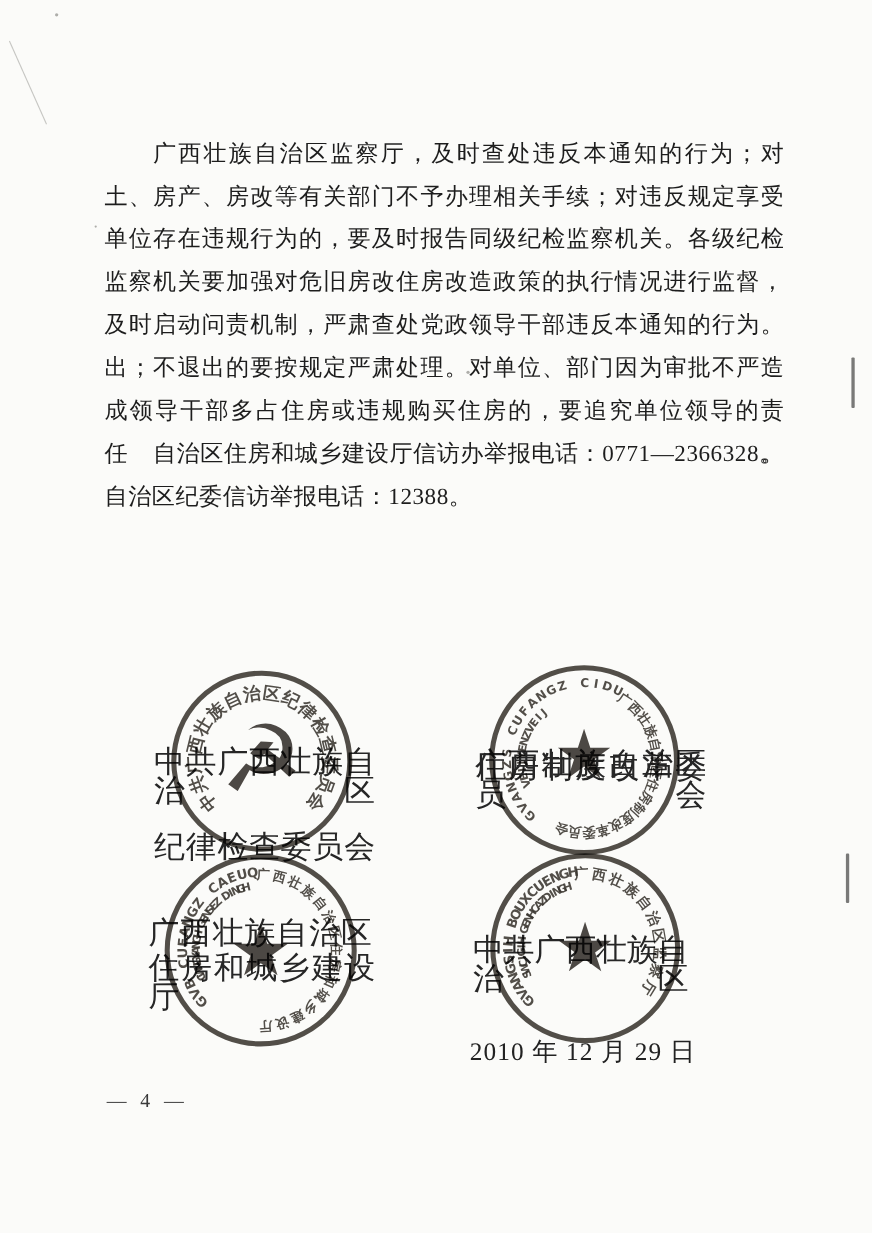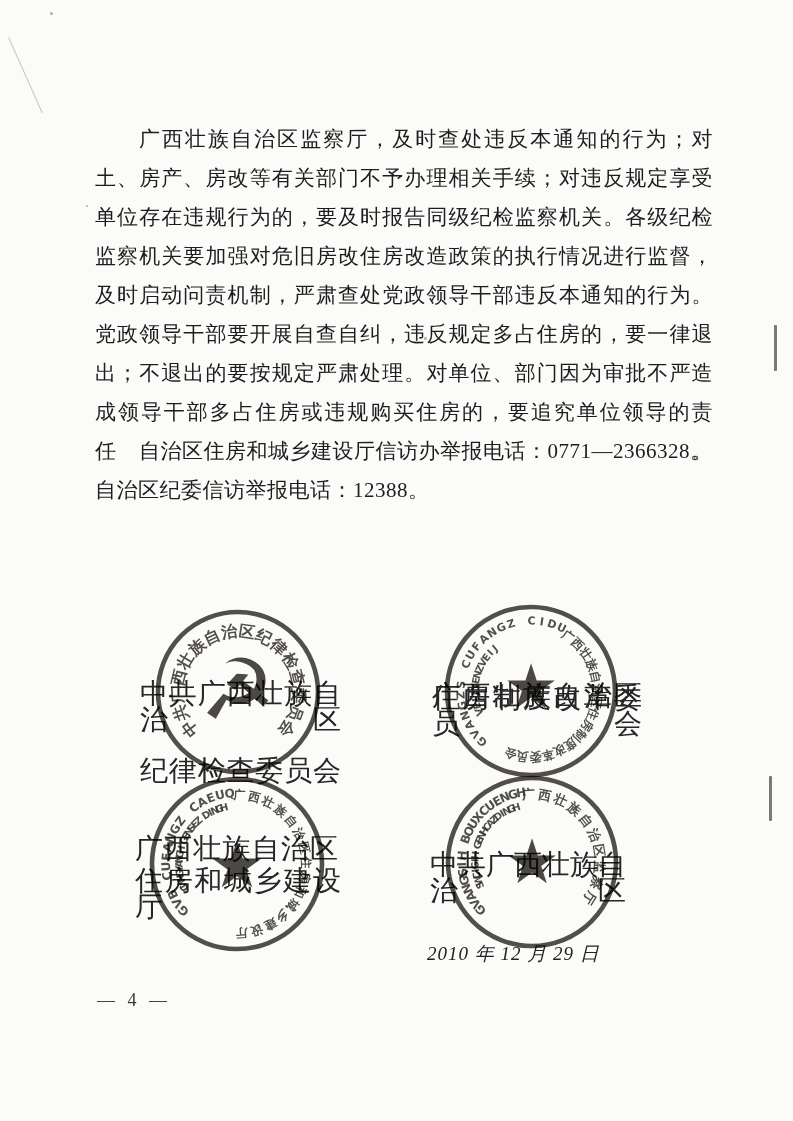--- a/index.html
+++ b/index.html
@@ -14,21 +14,21 @@
     font-size:21px; line-height:39px; letter-spacing:0.5px;
   }
   .line { height:39px; }
   .line.justify { text-align:justify; text-align-last:justify; text-justify:inter-character; }
   .line.indent { text-indent:44px; }
   .org-line {
     position:absolute; font-size:28px; line-height:26px; color:#262626;
     text-align:justify; text-align-last:justify; text-justify:inter-character;
   }
   .seal-svg { position:absolute; mix-blend-mode:multiply; opacity:0.92; }
-  .doc-date { position:absolute; left:427px; top:941px; font-size:19px; letter-spacing:1px; color:#222;font-style:italic; }
+  .doc-date { position:absolute; left:427px; top:941px; font-size:23px; letter-spacing:1px; color:#222; }
   .page-number { position:absolute; left:97px; top:990px; font-size:18px; letter-spacing:4px; color:#3a3a3a; }
   .diag-artifact {
     position:absolute; left:9px; top:37px; width:83px; height:1px;
     background:#b9b9b5; opacity:0.8; transform:rotate(66deg); transform-origin:left top;
   }
   .tick-artifact { position:absolute; width:3px; background:#4e4e4c; opacity:0.75; border-radius:1px; }
   .tick-1 { left:774px; top:325px; height:46px; }
   .tick-2 { left:769px; top:776px; height:45px; }
   .speck { position:absolute; background:#8d8d89; border-radius:50%; opacity:0.7; }
   .speck-1 { left:50px; top:12px; width:3px; height:3px; }
@@ -45,21 +45,20 @@
   <div class="speck speck-1"></div>
   <div class="speck speck-2"></div>
   <div class="speck speck-3"></div>
 
   <div class="body-text">
       <div class="line justify indent">广西壮族自治区监察厅，及时查处违反本通知的行为；对</div>
       <div class="line justify">土、房产、房改等有关部门不予办理相关手续；对违反规定享受</div>
       <div class="line justify">单位存在违规行为的，要及时报告同级纪检监察机关。各级纪检</div>
       <div class="line justify">监察机关要加强对危旧房改住房改造政策的执行情况进行监督，</div>
       <div class="line justify">及时启动问责机制，严肃查处党政领导干部违反本通知的行为。</div>
-      <div class="line justify">党政领导干部要开展自查自纠，违反规定多占住房的，要一律退</div>
       <div class="line justify">出；不退出的要按规定严肃处理。对单位、部门因为审批不严造</div>
       <div class="line justify">成领导干部多占住房或违规购买住房的，要追究单位领导的责任。</div>
       <div class="line indent">自治区住房和城乡建设厅信访办举报电话：0771—2366328。</div>
       <div class="line">自治区纪委信访举报电话：12388。</div>
     </div>
 
   <div class="doc-date">2010 年 12 月 29 日</div>
   <div class="page-number">— 4 —</div>
 <div class="org-line" style="left: 140px; top: 681px; width: 201px;">中共广西壮族自治区</div>
     <div class="org-line" style="left: 140px; top: 714px; width: 201px; margin-top: 44px;">纪律检查委员会</div>

